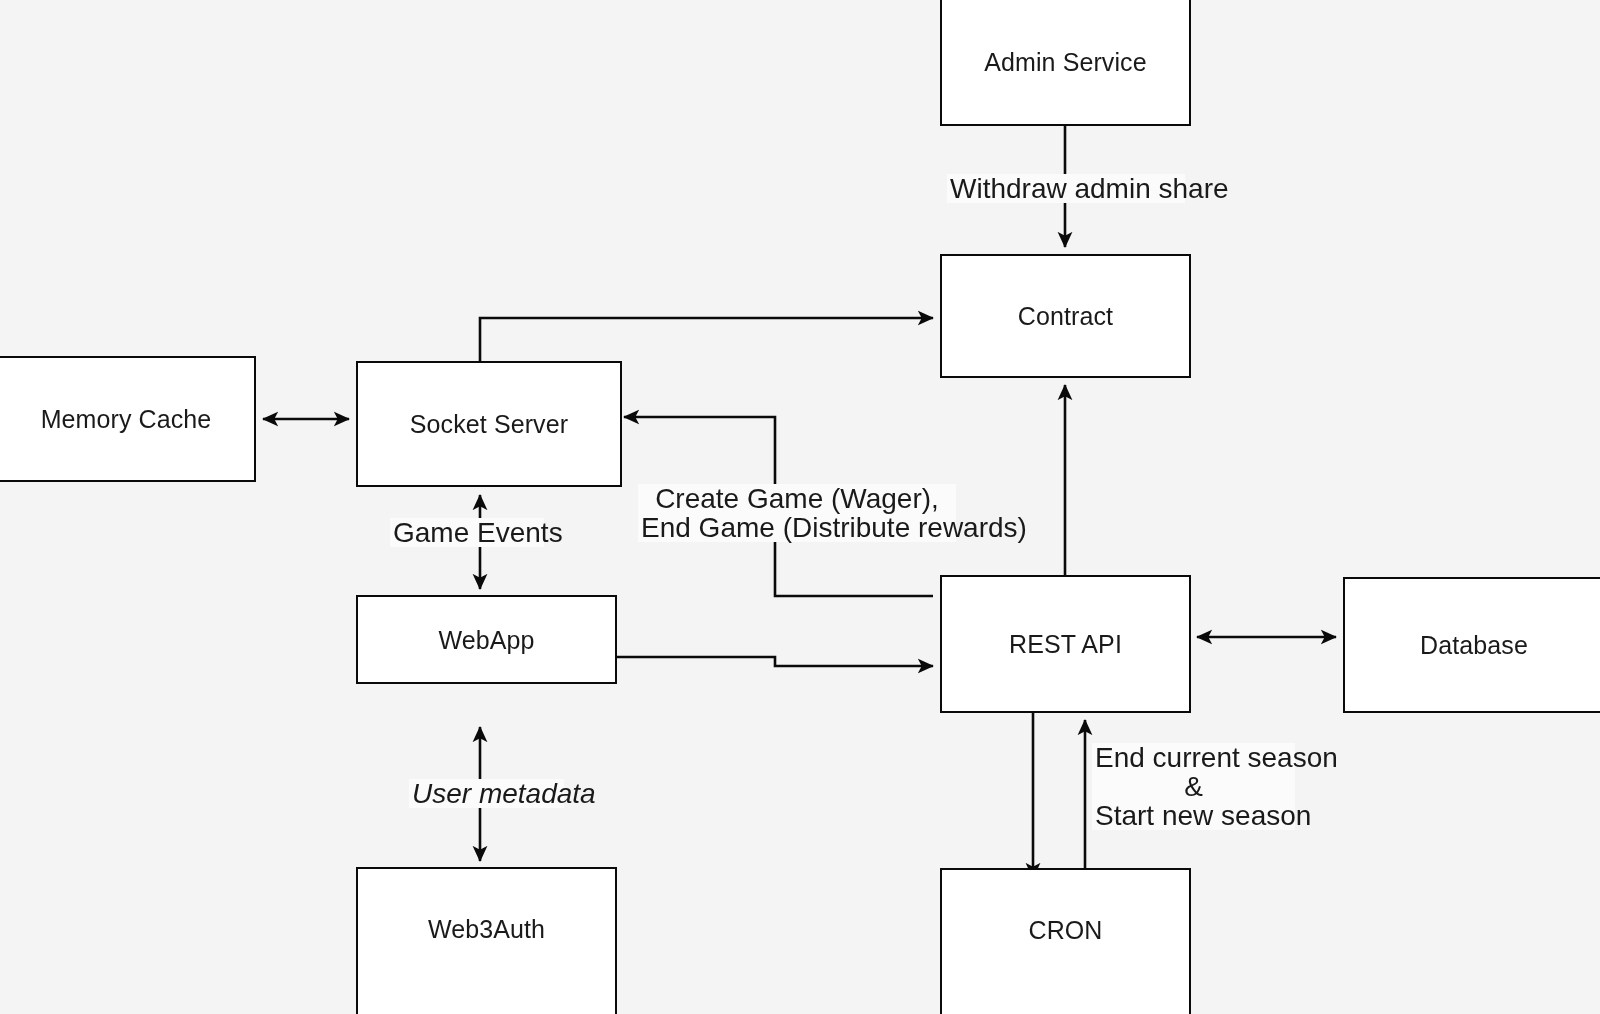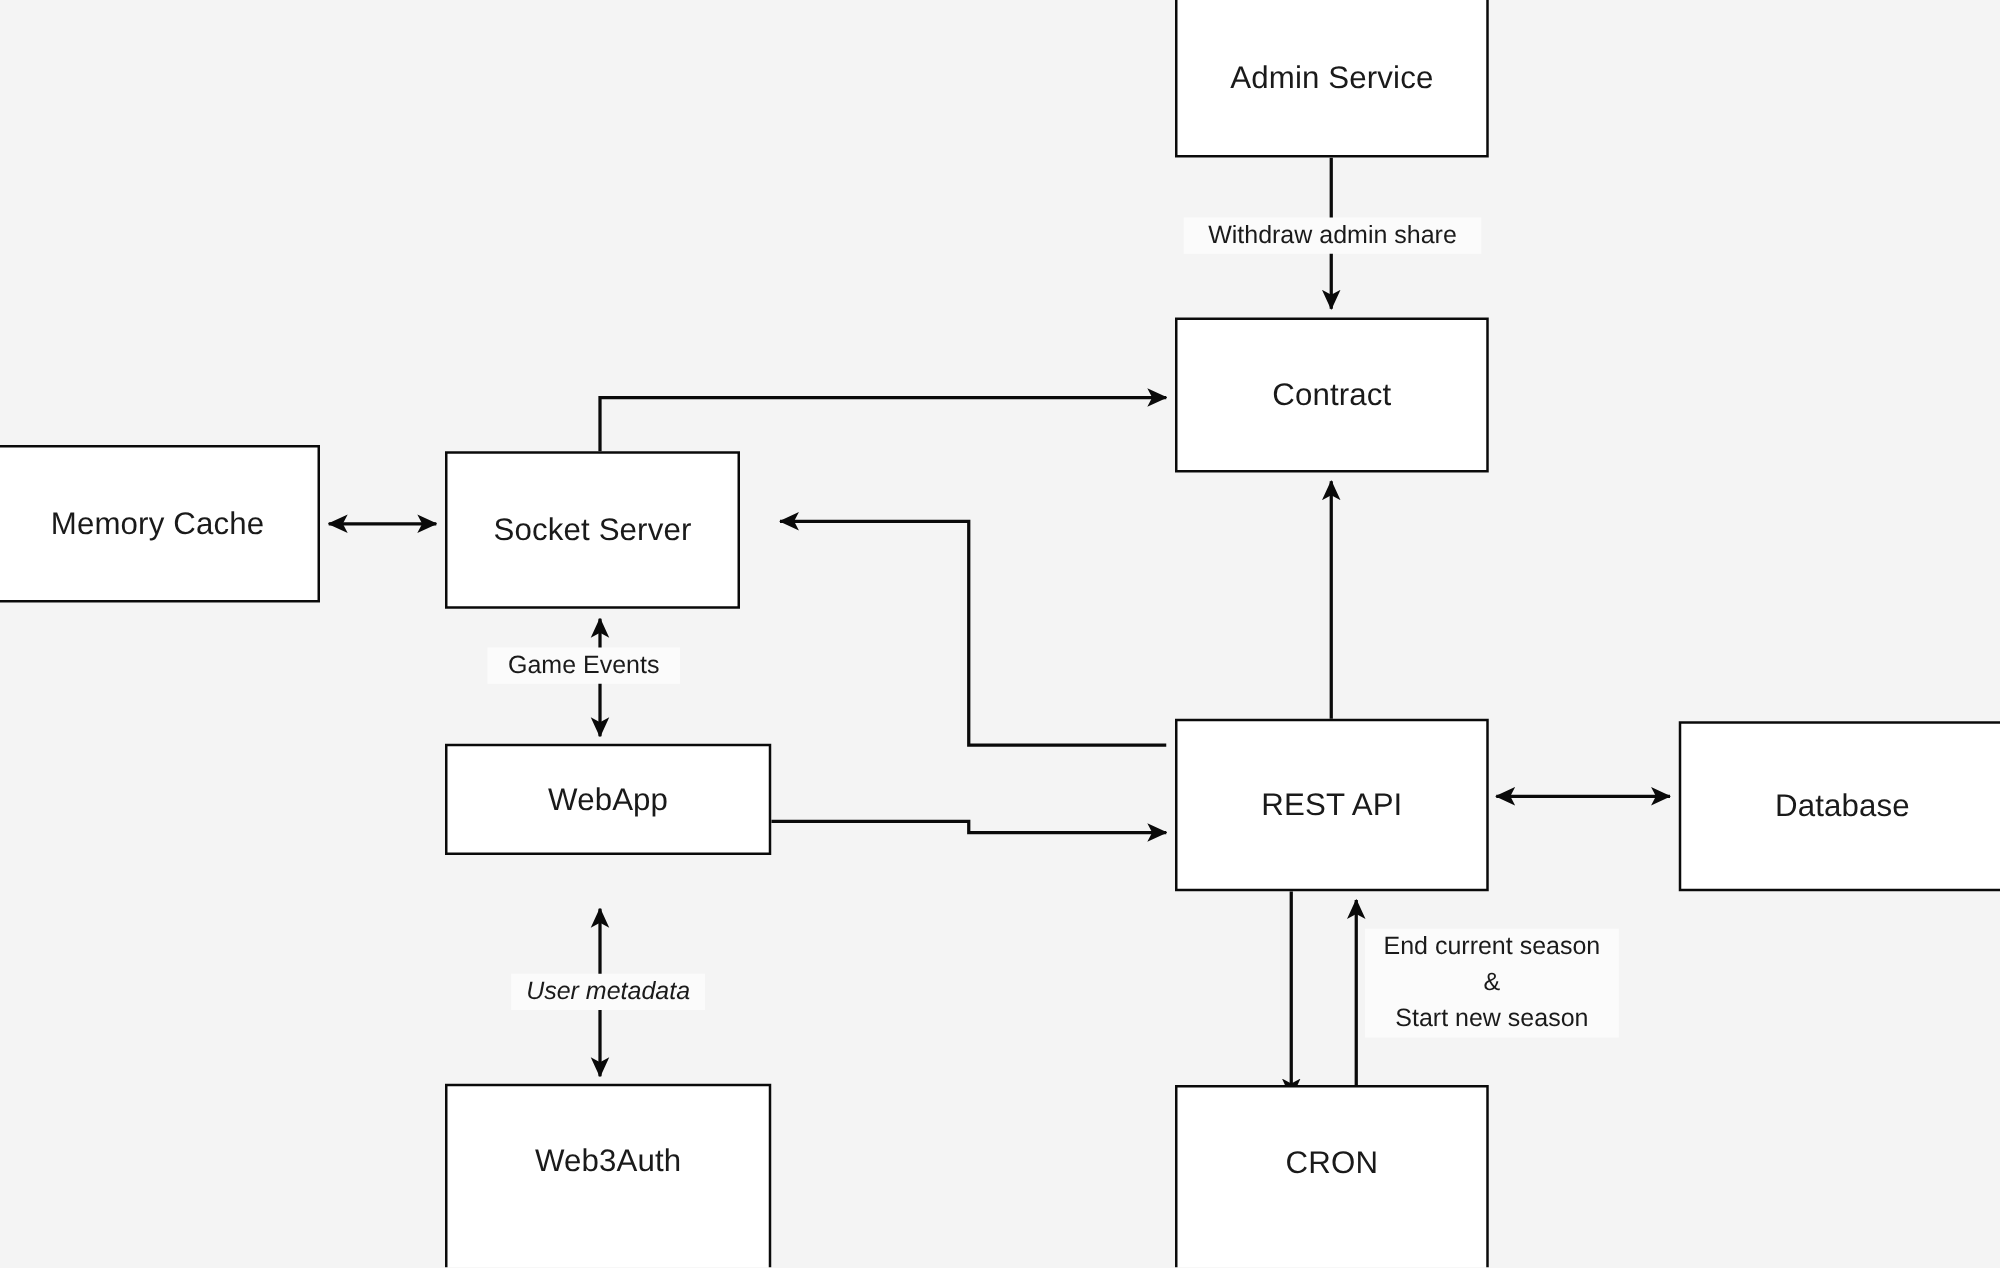--- a/index.html
+++ b/index.html
@@ -40,21 +40,21 @@
   }
   .node-label {
     display: block;
     text-align: center;
     line-height: 1.2;
   }
   .edge-label {
     position: absolute;
     background: #fbfbfb;
     color: #1a1a1a;
-    font-size: 20px;
+    font-size: 28px;
     line-height: 29px;
     white-space: pre;
     text-align: center;
     padding: 0 3px;
     box-sizing: border-box;
   }
 </style>
 </head>
 <body>
 
@@ -98,21 +98,21 @@
   </div>
 
   <div class="node" style="left:940px; top:254px; width:251px; height:124px;">
     <span class="node-label">Contract</span>
   </div>
 
   <div class="node" style="left:-4px; top:356px; width:260px; height:126px;">
     <span class="node-label">Memory Cache</span>
   </div>
 
-  <div class="node" style="left:356px; top:361px; width:236px; height:126px;">
+  <div class="node" style="left:356px; top:361px; width:266px; height:126px;">
     <span class="node-label">Socket Server</span>
   </div>
 
   <div class="node" style="left:356px; top:595px; width:261px; height:89px;">
     <span class="node-label">WebApp</span>
   </div>
 
   <div class="node" style="left:356px; top:867px; width:261px; height:150px;">
     <span class="node-label" style="position:relative; top:-13px;">Web3Auth</span>
   </div>
@@ -127,20 +127,22 @@
 
   <div class="node" style="left:940px; top:868px; width:251px; height:150px;">
     <span class="node-label" style="position:relative; top:-13px;">CRON</span>
   </div>
 
   <div class="edge-label" style="left:947px; top:174px; width:238px;">Withdraw admin share</div>
 
 
   <div class="edge-label" style="left:390px; top:518px; width:154px;">Game Events</div>
 
+  <div class="edge-label" style="left:638px; top:484px; width:318px;">Create Game (Wager),
+End Game (Distribute rewards)</div>
 
   <div class="edge-label" style="left:409px; top:779px; width:155px;font-style:italic;">User metadata</div>
 
 
   <div class="edge-label" style="left:1092px; top:743px; width:203px;">End current season
 &amp;
 Start new season</div>
 
 </div>
 

